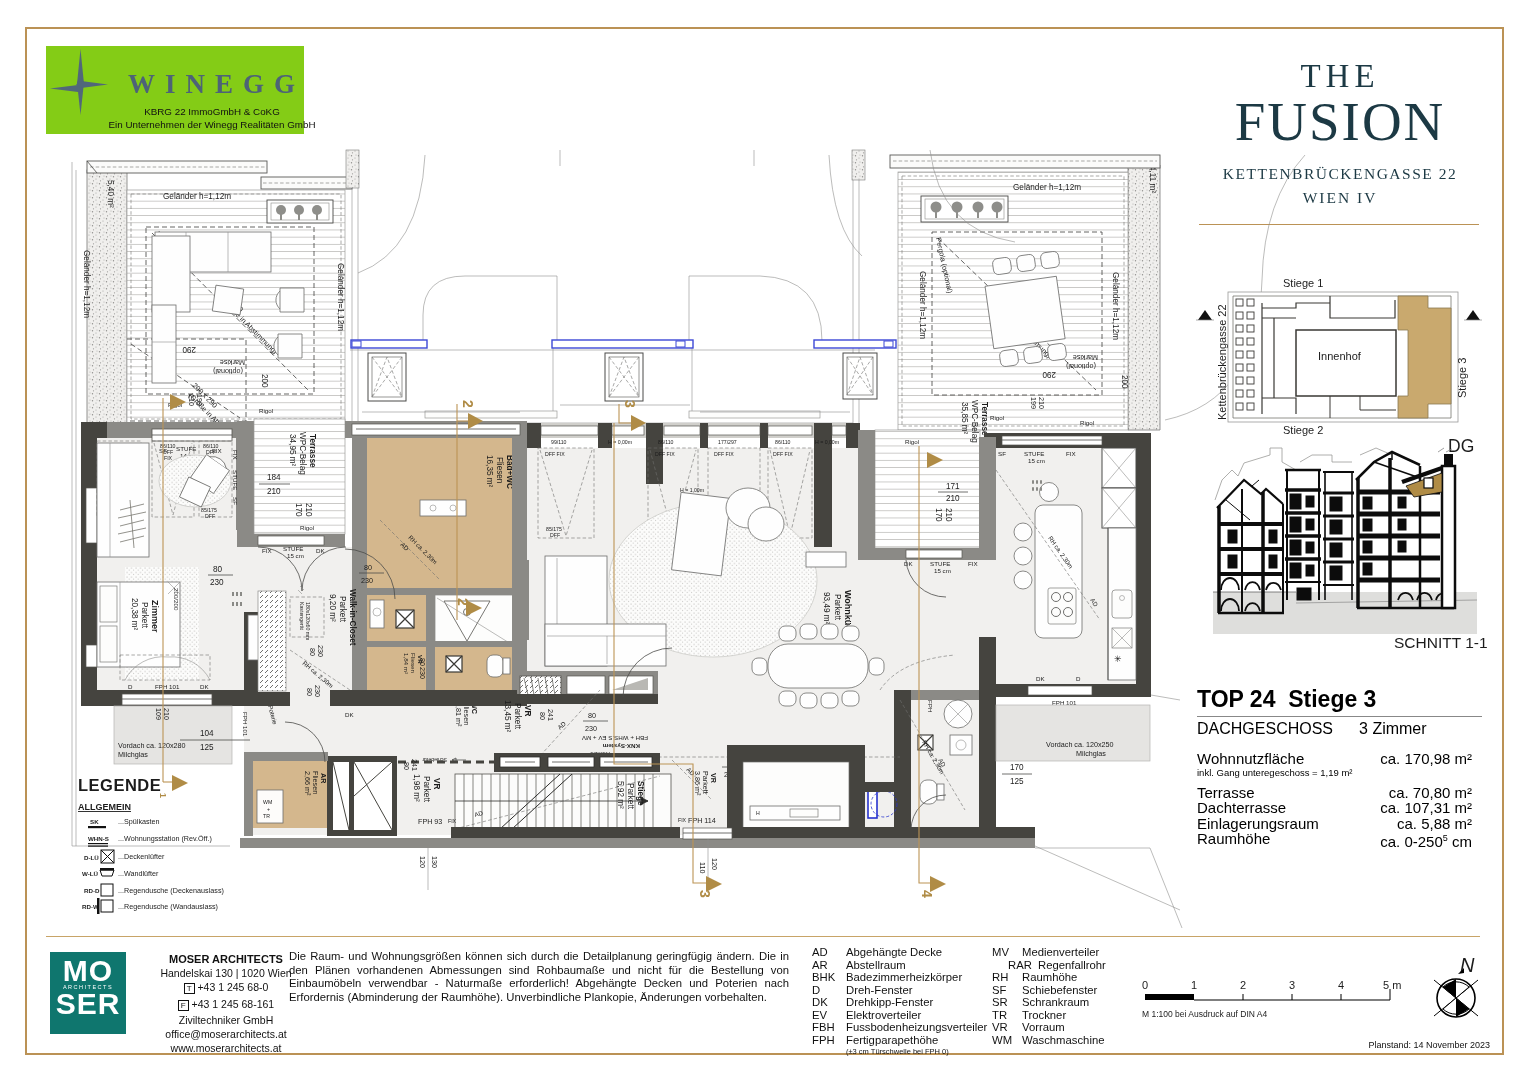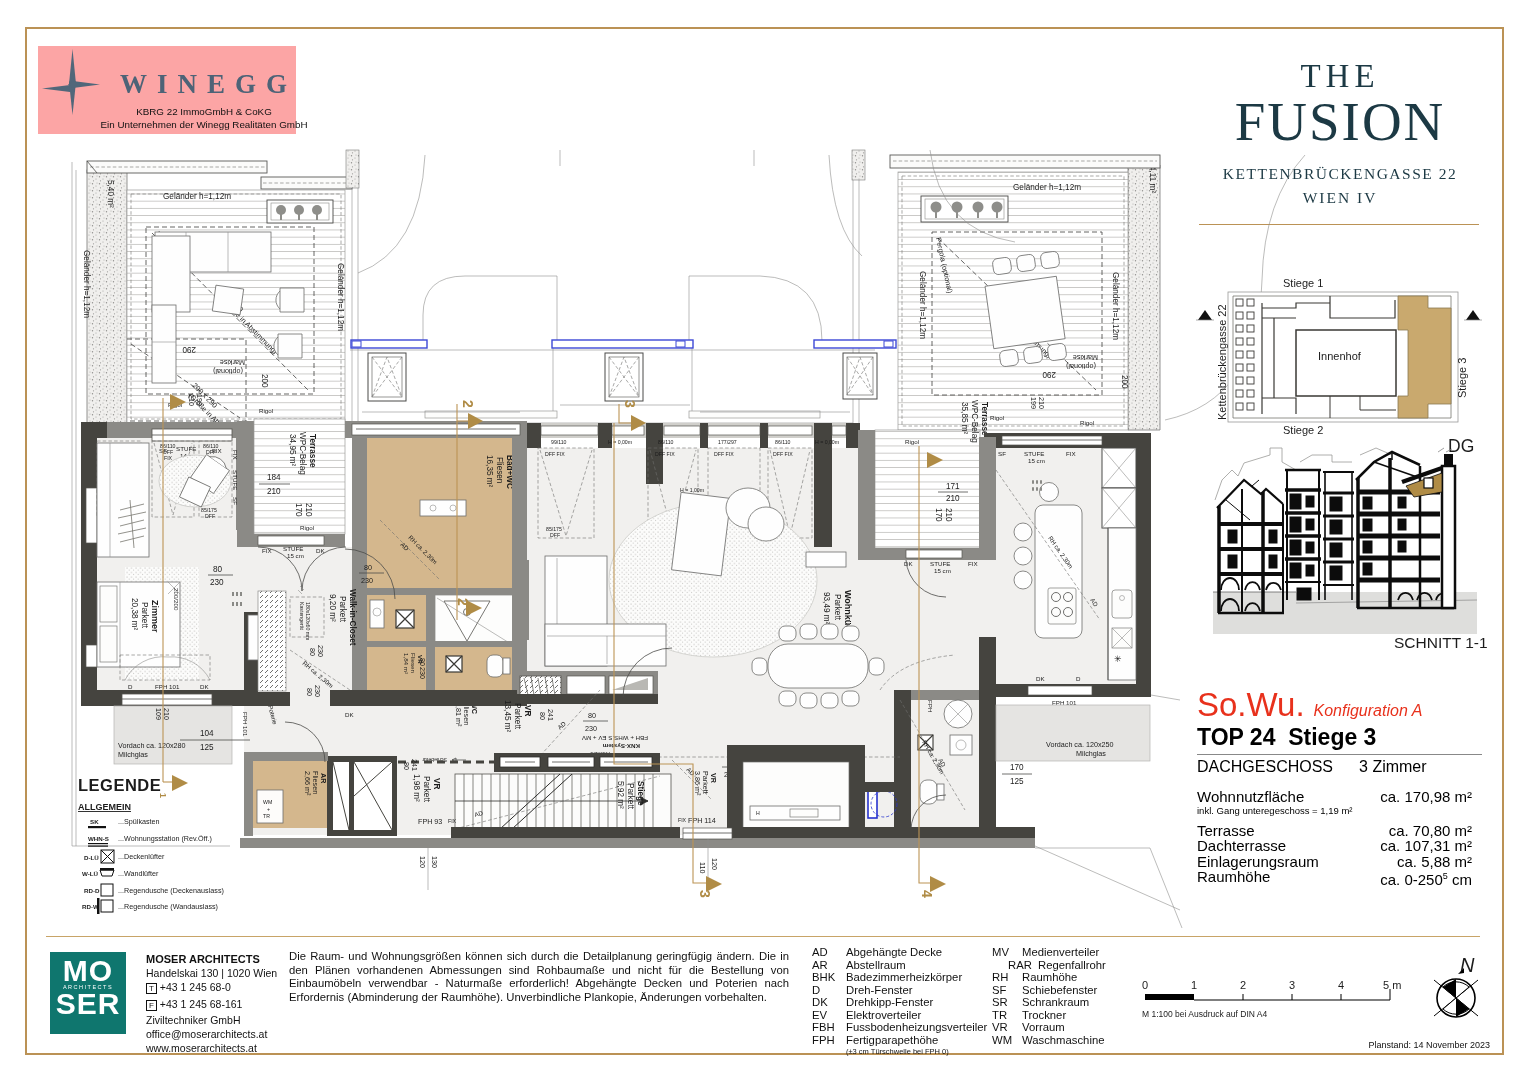--- a/index.html
+++ b/index.html
@@ -4,21 +4,21 @@
 <style>
   html,body{margin:0;padding:0;background:#fff;width:1527px;height:1080px;overflow:hidden;}
   body{font-family:"Liberation Sans",sans-serif;position:relative;}
   .abs{position:absolute;}
 </style>
 </head>
 <body>
 
 <div class="abs" style="left:25px;top:27px;width:1475px;height:1024px;border:2.5px solid #bb9255;"></div>
 
-<div class="abs" style="left:38px;top:46px;width:258px;height:88px;background:#fca5a5;">
+<div class="abs" style="left:46px;top:46px;width:258px;height:88px;background:#84cc16;">
 
   <svg class="abs" style="left:1px;top:2px;" width="62" height="68" viewBox="0 0 62 68">
     <path d="M33.5 1 L37 36 L33.5 40 L30 36 Z" fill="#51677a"></path>
     <path d="M33.5 67 L30 34 L33.5 30 L37 34 Z" fill="#51677a"></path>
     <path d="M3 40.5 L31 37 L36 40.5 L31 44 Z" fill="#51677a"></path>
     <path d="M61 36.5 L34 40 L29 36.5 L34 33 Z" fill="#51677a"></path>
   </svg>
 
   <div class="abs" style="left:82px;top:23px;width:200px;font-family:'Liberation Serif',serif;font-weight:bold;font-size:27px;letter-spacing:10px;color:#4d6377;">WINEGG</div>
 
@@ -30,21 +30,20 @@
   <div style="font-size:55px;letter-spacing:2px;margin-top:-5px;">FUSION</div>
 
   <div style="font-size:15.5px;letter-spacing:1.5px;margin-top:12px;">KETTENBRÜCKENGASSE 22</div>
   <div style="font-size:15.5px;letter-spacing:2px;margin-top:6px;">WIEN IV</div>
 </div>
 
 <div class="abs" style="left:1199px;top:224px;width:280px;height:0;border-top:1.5px solid #bb9255;"></div>
 
 <div class="abs" style="left:1197px;top:686px;width:285px;">
 
-  <div style="height:38px;"><span style="color:#e8311c;font-size:33px;">So.Wu.</span><span style="color:#e8311c;font-size:16px;font-style:italic;">&nbsp; Konfiguration A</span></div>
 
   <div style="font-size:23px;font-weight:bold;color:#000;">TOP 24&nbsp; Stiege 3</div>
 
   <div style="border-top:1.5px solid #888;margin-top:3px;"></div>
 
   <div style="font-size:16px;margin-top:3px;">DACHGESCHOSS<span style="margin-left:26px;">3 Zimmer</span></div>
 
   <div style="font-size:15px;margin-top:12px;">
     <div>Wohnnutzfläche<span style="float:right;margin-right:10px;">ca. 170,98 m²</span></div>
     <div style="font-size:9.5px;margin-top:0px;">inkl. Gang unteregeschoss = 1,19 m²</div>
@@ -56,21 +55,21 @@
 </div>
 
 <div class="abs" style="left:46px;top:936px;width:1434px;height:0;border-top:1px solid #c8a467;"></div>
 
 <div class="abs" style="left:50px;top:952px;width:76px;height:82px;background:#0f766e;color:#fff;text-align:center;">
   <div style="font-size:30px;font-weight:bold;letter-spacing:1px;margin-top:6px;line-height:26px;">MO</div>
   <div style="font-size:5.5px;letter-spacing:1.5px;line-height:7px;">ARCHITECTS</div>
   <div style="font-size:30px;font-weight:bold;letter-spacing:1px;line-height:26px;">SER</div>
 </div>
 
-<div class="abs" style="left:146px;top:952px;width:160px;font-size:10.5px;color:#111;line-height:14.2px;">
+<div class="abs" style="left:146px;top:952px;width:160px;font-size:10.5px;color:#111;line-height:14.2px;text-align:center;">
   <div style="font-weight:bold;font-size:11px;">MOSER ARCHITECTS</div>
   <div>Handelskai 130 | 1020 Wien</div>
   <div><span style="border:1px solid #111;font-size:8px;padding:0 2px;">T</span> +43 1 245 68-0</div>
   <div><span style="border:1px solid #111;font-size:8px;padding:0 2px;">F</span> +43 1 245 68-161</div>
   <div>Ziviltechniker GmbH</div>
   <div>office@moserarchitects.at</div>
   <div>www.moserarchitects.at</div>
 </div>
 
 <div class="abs" style="left:289px;top:950px;width:500px;font-size:11.3px;color:#111;line-height:13.7px;text-align:justify;">

